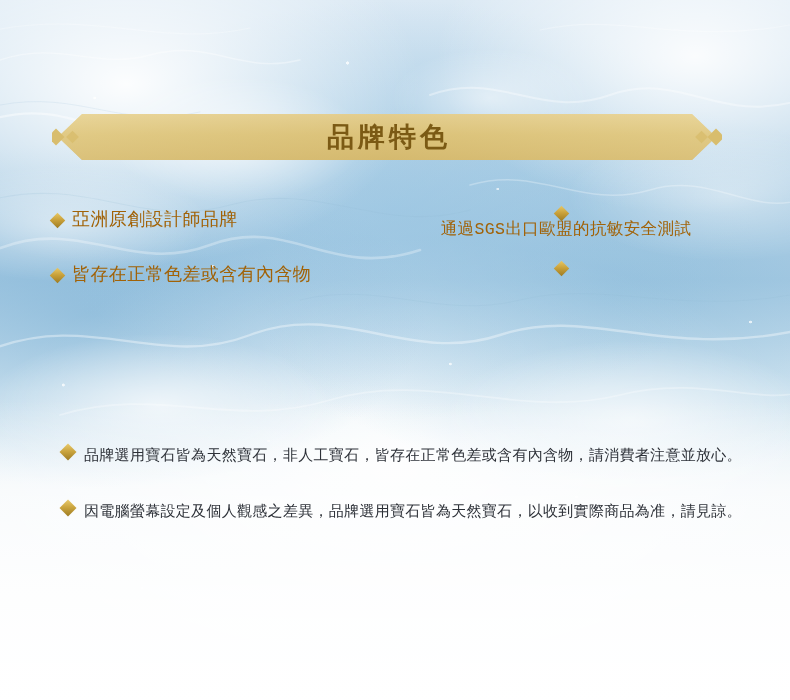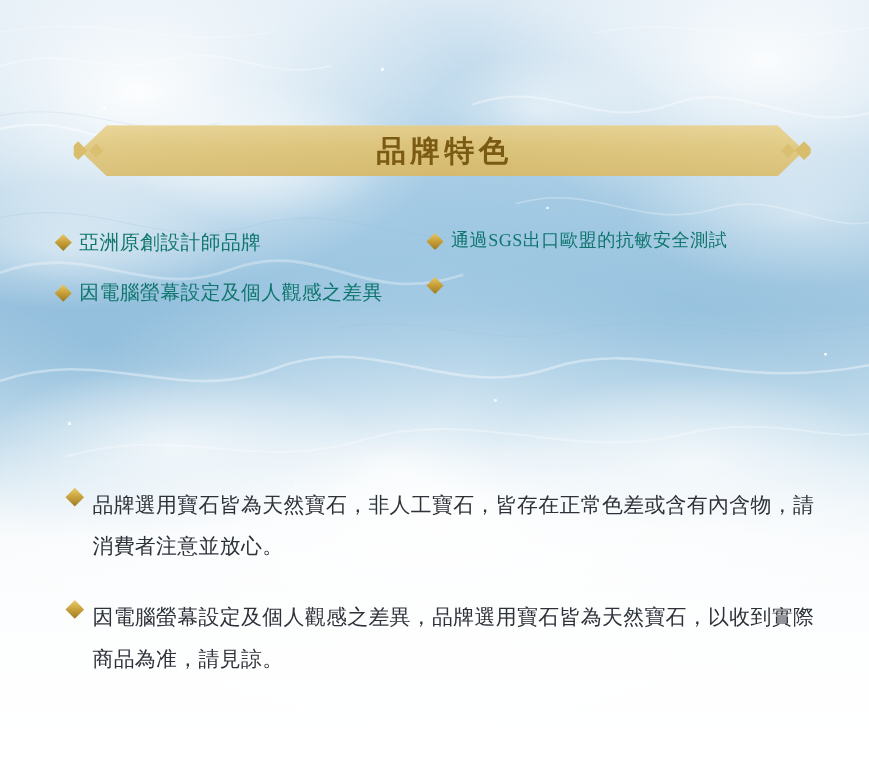--- a/index.html
+++ b/index.html
@@ -75,21 +75,21 @@
   .bg-fade-bottom {
     position: absolute;
     left: 0; right: 0; bottom: 0;
     height: 300px;
     background: linear-gradient(180deg, rgba(255,255,255,0) 0%, rgba(255,255,255,.55) 35%, rgba(255,255,255,.85) 75%, rgba(255,255,255,.95) 100%);
   }
 
   
   .banner {
     position: absolute;
-    left: 67px;
+    left: 52px;
     top: 110px;
     width: 670px;
     height: 54px;
   }
   .banner-svg { display: block; }
   .banner-title {
     position: absolute;
     left: 0;
     top: 0;
     width: 670px;
@@ -115,37 +115,37 @@
   .feat-row {
     display: flex;
     align-items: flex-start;
     margin-bottom: 22px;
   }
   .feat-col {
     display: flex;
     align-items: center;
   }
   .feat-col.left { width: 338px; }
-  .feat-col.right { width: 352px; }
+  .feat-col.right { width: 352px; flex-direction: column; }
 
   .diamond {
     display: inline-block;
     width: 11px;
     height: 11px;
     flex: 0 0 auto;
     transform: rotate(45deg);
     background: linear-gradient(135deg, #e8c866 0%, #c8a039 48%, #9d7b22 100%);
     margin-right: 9px;
     position: relative;
     top: 0px;
   }
   .feat-text {
-    font-family: Liberation Serif, serif;
+    font-family: Liberation Mono, monospace;
     font-size: 18px;
-    color: #0f766e;
+    color: #a16207;
     line-height: 1.35;
     letter-spacing: .4px;
     white-space: nowrap;
   }
   .feat-text.small { font-size: 16.5px; }
 
   
   .notes {
     position: absolute;
     left: 62px;
@@ -161,21 +161,21 @@
     width: 12px;
     height: 12px;
     flex: 0 0 auto;
     transform: rotate(45deg);
     background: linear-gradient(135deg, #e9cb6d 0%, #c9a33d 48%, #9d7b22 100%);
     margin-right: 10px;
     margin-top: 6px;
   }
   .note-text {
     font-family: "DejaVu Serif", "Liberation Serif", serif;
-    font-size: 19px;
+    font-size: 15px;
     color: #2d3138;
     line-height: 2.0;
     letter-spacing: .3px;
   }
 </style>
 </head>
 <body>
 
 <div class="page">
 
@@ -242,21 +242,21 @@
       <div class="feat-col right">
         <span class="diamond"></span>
         <span class="feat-text small">通過SGS出口歐盟的抗敏安全測試</span>
       </div>
     </div>
 
 
     <div class="feat-row">
       <div class="feat-col left">
         <span class="diamond"></span>
-        <span class="feat-text">因電腦螢幕設定及個人觀感之差異</span>
+        <span class="feat-text">皆存在正常色差或含有內含物</span>
       </div>
       <div class="feat-col right">
         <span class="diamond"></span>
       </div>
     </div>
 
   </div>
 
   <div class="notes">
     <div class="note-item">

